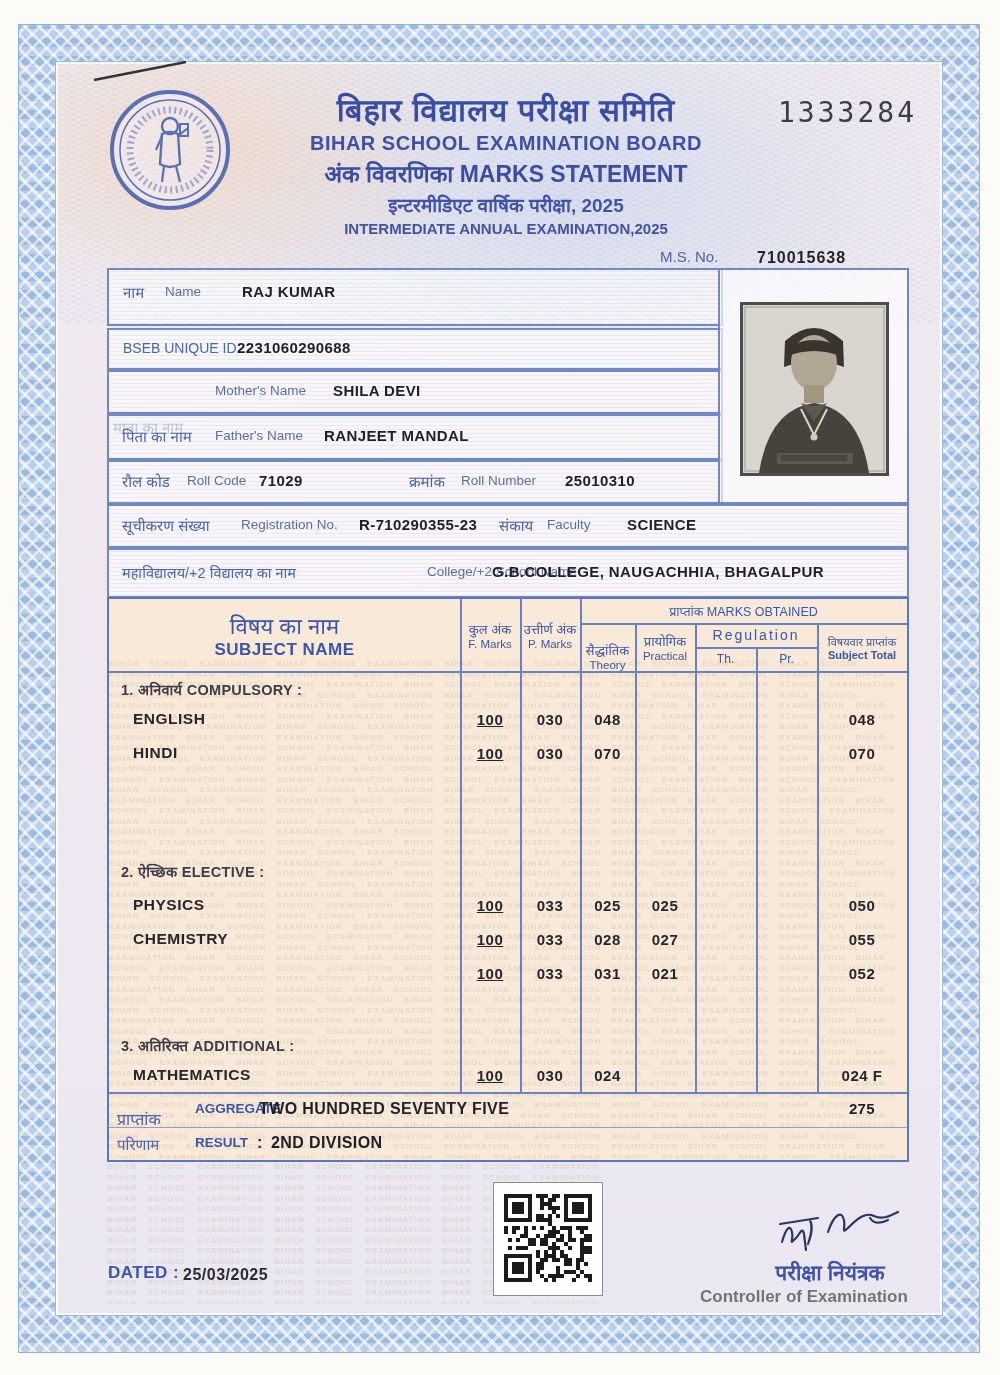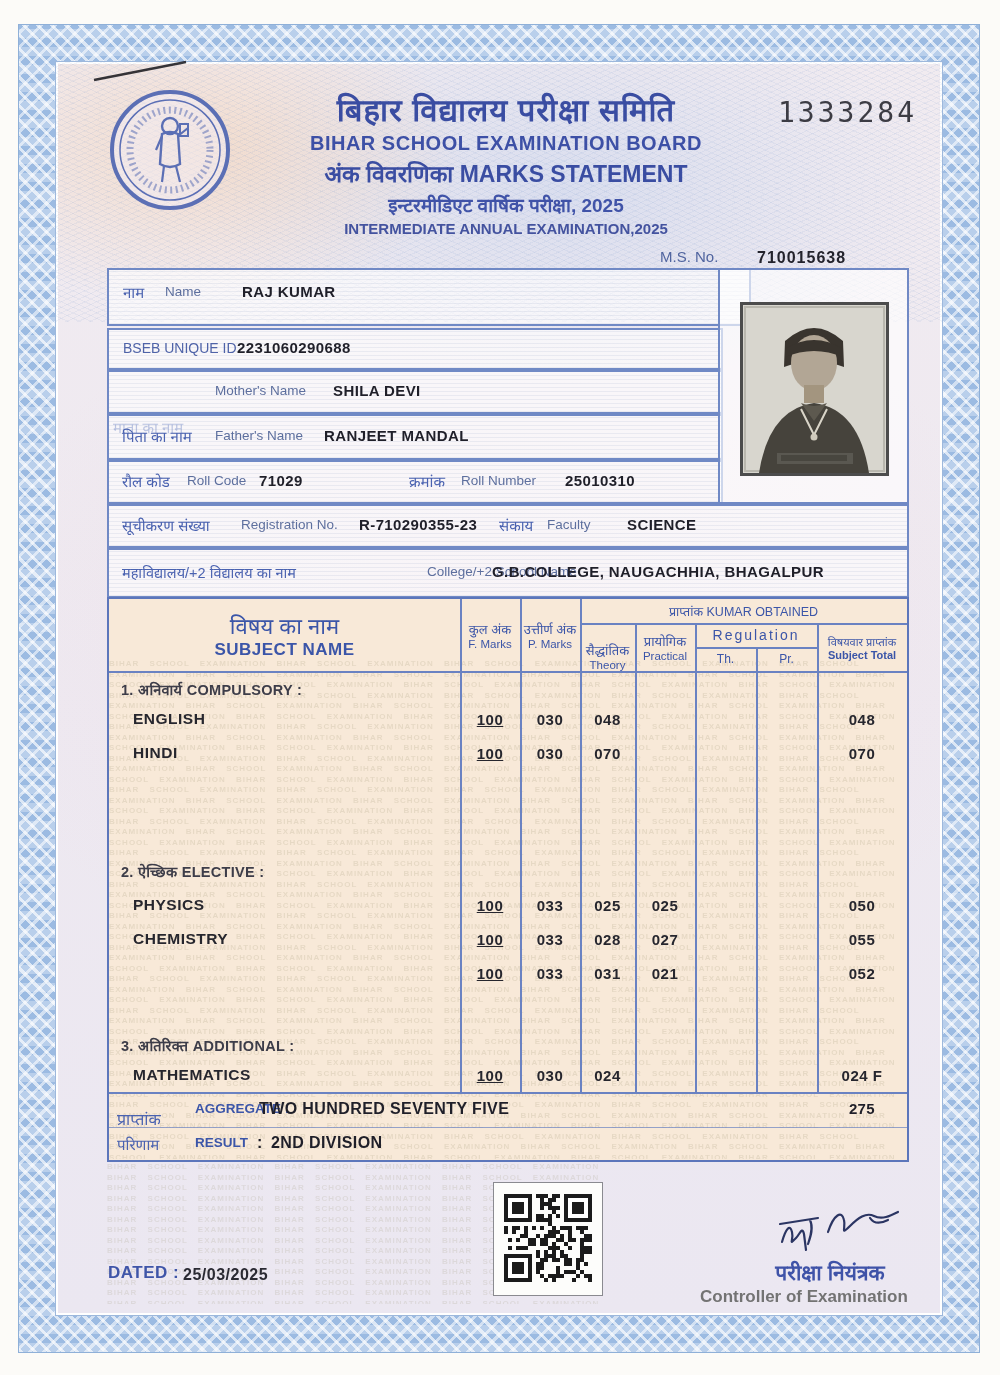--- a/index.html
+++ b/index.html
@@ -104,21 +104,21 @@
     <div class="t-en">BIHAR SCHOOL EXAMINATION BOARD</div>
     <div class="t-sub">अंक विवरणिका MARKS STATEMENT</div>
     <div class="t-exhi">इन्टरमीडिएट वार्षिक परीक्षा, 2025</div>
     <div class="t-exen">INTERMEDIATE ANNUAL EXAMINATION,2025</div>
   </div>
   <div class="serial">1333284</div>
 
   <div class="msno">M.S. No.</div>
   <div class="msval">710015638</div>
 
-  <div class="frow" style="left:107px;top:268px;width:612px;height:54px;padding-left:28px;">
+  <div class="frow" style="left:107px;top:268px;width:612px;height:54px;">
     <span class="lh" style="left:14px;top:12px;">नाम</span>
     <span class="le" style="left:56px;top:14px;">Name</span>
     <span class="lv" style="left:133px;top:13px;">RAJ KUMAR</span>
   </div>
   <div class="frow" style="left:107px;top:328px;width:612px;height:38px;">
     <span class="le" style="left:14px;top:10px;font-size:14px;color:#4f63a8;">BSEB UNIQUE ID</span>
     <span class="lv" style="left:128px;top:9px;">2231060290688</span>
   </div>
   <div class="frow" style="left:107px;top:370px;width:612px;height:40px;">
     <span class="lh" style="left:4px;top:9px;margin-top:36px;">माता का नाम</span>
@@ -189,21 +189,21 @@
     </div>
     <div class="hcell" style="left:351px;top:12px;width:60px;height:48px;">
       <span class="hi">कुल अंक</span>
       <span class="en" style="font-weight:normal;">F. Marks</span>
     </div>
     <div class="hcell" style="left:411px;top:12px;width:60px;height:48px;">
       <span class="hi">उत्तीर्ण अंक</span>
       <span class="en" style="font-weight:normal;">P. Marks</span>
     </div>
     <div class="hcell" style="left:471px;top:0;width:327px;height:24px;">
-      <span class="hi" style="font-size:12.5px;">प्राप्तांक KUMAR OBTAINED</span>
+      <span class="hi" style="font-size:12.5px;">प्राप्तांक MARKS OBTAINED</span>
     </div>
     <div class="hcell" style="left:471px;top:24px;width:55px;height:65px;">
       <span class="hi">सैद्धांतिक</span>
       <span class="en" style="font-weight:normal;">Theory</span>
     </div>
     <div class="hcell" style="left:526px;top:24px;width:60px;height:48px;">
       <span class="hi">प्रायोगिक</span>
       <span class="en" style="font-weight:normal;">Practical</span>
     </div>
     <div class="hcell" style="left:586px;top:24px;width:122px;height:24px;">

